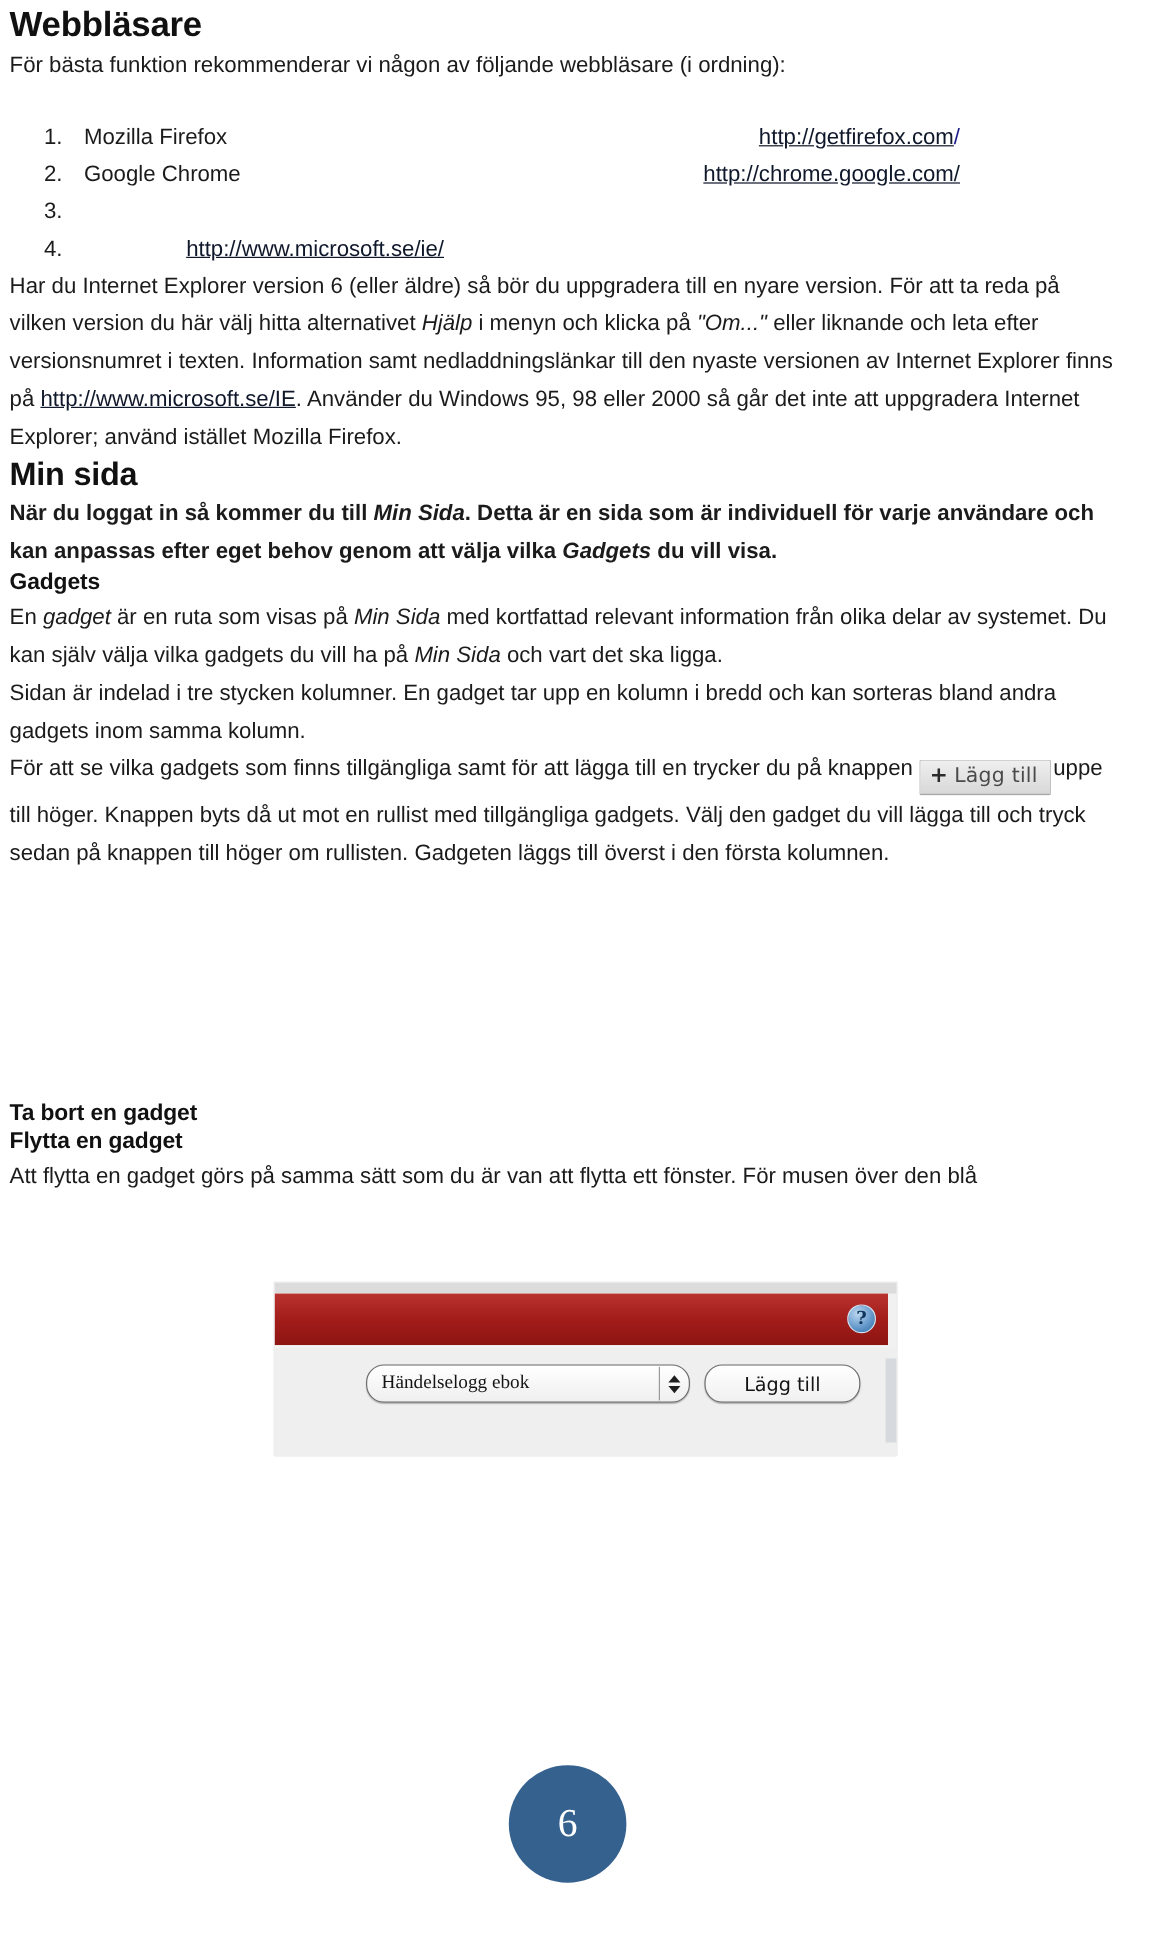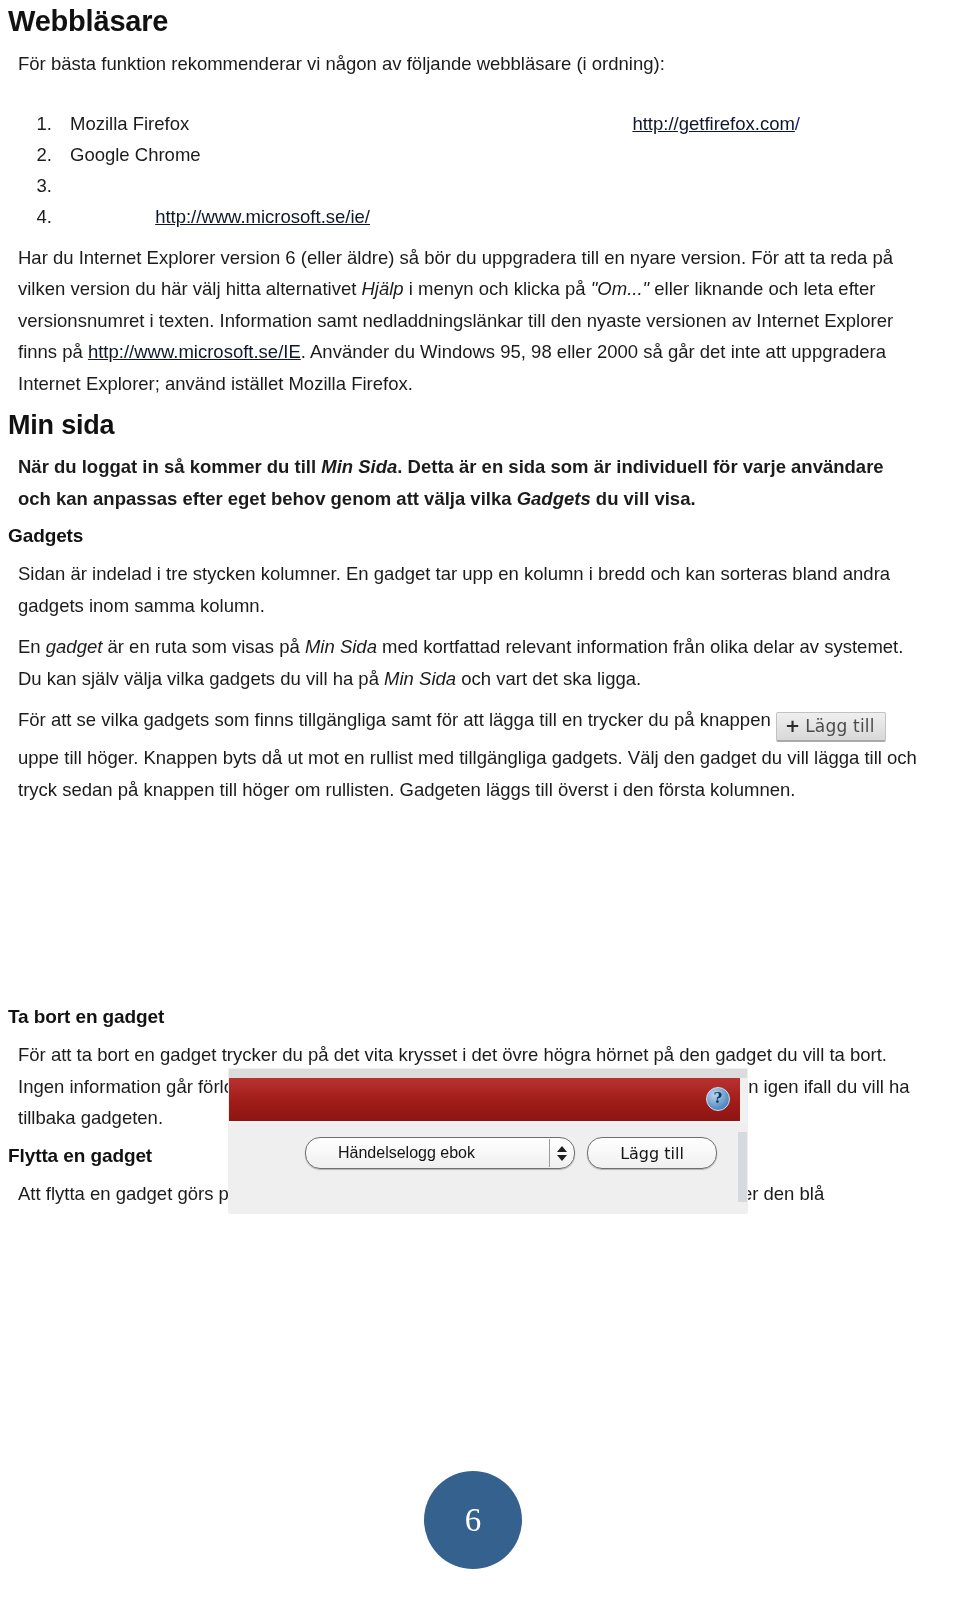--- a/index.html
+++ b/index.html
@@ -47,21 +47,21 @@
     font-weight: bold;
     letter-spacing: -0.1px;
     margin: 0;
     line-height: 24px;
     color: #111111;
   }
 
   p.para {
     font-size: 18.5px;
     line-height: 31.5px;
-    margin: 10px;
+    margin: 0;
     color: #1b1b1b;
     text-align: left;
   }
   .em { font-style: italic; }
   a.link, .link {
     color: #0f172a;
     text-decoration: underline;
   }
   .link-nounder {
     color: #1a1a8c;
@@ -186,24 +186,24 @@
     height: 30px;
     background: linear-gradient(#ffffff, #efefef);
     border: 1px solid #6d6d6d;
     border-radius: 15px;
     display: flex;
     align-items: center;
     box-shadow: 0 1px 1px rgba(0,0,0,0.25);
   }
   .fig-select-label {
     flex: 1 1 auto;
-    padding-left: 32px;
+    padding-left: 12px;
     font-size: 16px;
     color: #141414;
-    font-family: Liberation Sans, sans-serif;
+    font-family: Liberation Serif, serif;
     white-space: nowrap;
     overflow: hidden;
   }
   .fig-stepper {
     flex: none;
     width: 24px;
     height: 28px;
     border-left: 1px solid #9a9a9a;
     display: flex;
     flex-direction: column;
@@ -273,51 +273,51 @@
 
     <ol class="browser-list">
       <li>
         <span class="num">1.</span>
         <span class="name">Mozilla Firefox</span>
         <span class="url"><span class="link">http://getfirefox.com</span><span class="link-nounder">/</span></span>
       </li>
       <li>
         <span class="num">2.</span>
         <span class="name">Google Chrome</span>
+        <span class="url"><span class="link">http://chrome.google.com/</span></span>
       </li>
       <li>
         <span class="num">3.</span>
       </li>
       <li>
         <span class="num">4.</span>
         <span class="url"><span class="link">http://www.microsoft.se/ie/</span></span>
       </li>
     </ol>
 
     <p class="para mt-36"><span>Har du Internet Explorer version 6 (eller äldre) så bör du uppgradera till en nyare version. För att ta reda på vilken version du här välj hitta alternativet </span><span class="em">Hjälp</span><span> i menyn och klicka på </span><span class="em">"Om..."</span><span> eller liknande och leta efter versionsnumret i texten. Information samt nedladdningslänkar till den nyaste versionen av Internet Explorer finns på </span><span class="link">http://www.microsoft.se/IE</span><span>. Använder du Windows 95, 98 eller 2000 så går det inte att uppgradera Internet Explorer; använd istället Mozilla Firefox.</span></p>
 
     <h2 class="doc-h2 mt-52">Min sida</h2>
 
     <p class="para mt-20"><span>När du loggat in så kommer du till </span><span class="em">Min Sida</span><span>. Detta är en sida som är individuell för varje användare och kan anpassas efter eget behov genom att välja vilka </span><span class="em">Gadgets</span><span> du vill visa.</span></p>
 
     <h3 class="doc-h3 mt-36">Gadgets</h3>
 
+    <p class="para mt-12"><span>En </span><span class="em">gadget</span><span> är en ruta som visas på </span><span class="em">Min Sida</span><span> med kortfattad relevant information från olika delar av systemet. Du kan själv välja vilka gadgets du vill ha på </span><span class="em">Min Sida</span><span> och vart det ska ligga.</span></p>
+
     <p class="para">Sidan är indelad i tre stycken kolumner. En gadget tar upp en kolumn i bredd och kan sorteras bland andra gadgets inom samma kolumn.</p>
-
-    <p class="para mt-12"><span>En </span><span class="em">gadget</span><span> är en ruta som visas på </span><span class="em">Min Sida</span><span> med kortfattad relevant information från olika delar av systemet. Du kan själv välja vilka gadgets du vill ha på </span><span class="em">Min Sida</span><span> och vart det ska ligga.</span></p>
 
 
     <p class="para mt-12"><span>För att se vilka gadgets som finns tillgängliga samt för att lägga till en trycker du på knappen</span>
       <span class="inline-btn"><span class="plus">+</span><span>Lägg till</span></span><span>uppe till höger. Knappen byts då ut mot en rullist med tillgängliga gadgets. Välj den gadget du vill lägga till och tryck sedan på knappen till höger om rullisten. Gadgeten läggs till överst i den första kolumnen.</span></p>
 
     <div style="height:190px"></div>
 
     <h3 class="doc-h3">Ta bort en gadget</h3>
 
-    <p class="para mt-12">För att ta bort en gadget trycker du på det vita krysset i det övre högra hörnet på den gadget du vill ta bort. Ingen information går förlorad ifall du väljer att ta bort den utan det är bara att lägga till den igen ifall du vill ha tillbaka gadgeten.</p>
 
     <h3 class="doc-h3 mt-44">Flytta en gadget</h3>
 
     <p class="para mt-12">Att flytta en gadget görs på samma sätt som du är van att flytta ett fönster. För musen över den blå</p>
 
   </div>
 
   <div class="figure">
     <div class="fig-topstrip"></div>
     <div class="fig-redbar">

